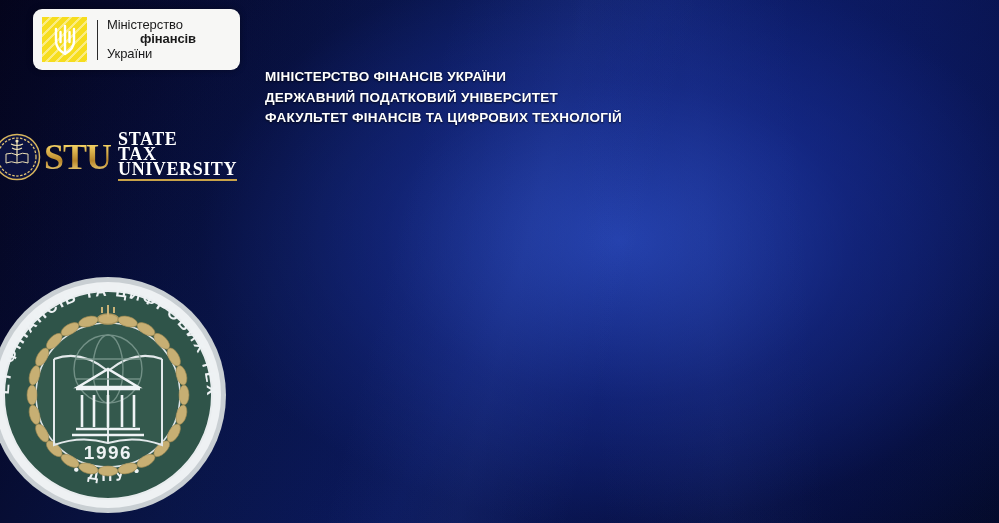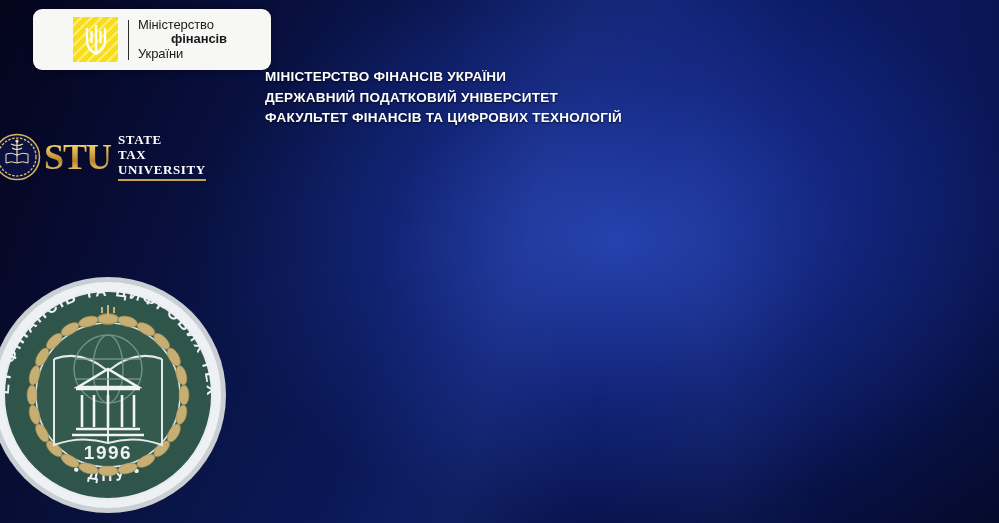--- a/index.html
+++ b/index.html
@@ -33,21 +33,20 @@
   
   .minfin-box {
     position: absolute;
     left: 33px; top: 9px;
     width: 207px; height: 61px;
     background: #f7f7f5;
     border-radius: 9px;
     display: flex;
     align-items: center;
     box-shadow: 0 0 6px rgba(0,0,0,0.35);
-    padding-left: 31px;
   }
   .minfin-emblem {
     width: 45px; height: 45px;
     margin-left: 9px;
     background: #f6dd1e;
     position: relative;
     overflow: hidden;
     flex: 0 0 auto;
   }
   .minfin-emblem .stripes {
@@ -102,21 +101,21 @@
     background: linear-gradient(180deg, #fff6c9 0%, #f2cf62 26%, #b8862b 58%, #f0d27a 82%, #8a6420 100%);
     -webkit-background-clip: text;
     background-clip: text;
     color: transparent;
     -webkit-text-fill-color: transparent;
     text-shadow: none;
   }
   .stu-words {
     font-family: "Liberation Serif", serif;
     font-weight: bold;
-    font-size: 13px;
+    font-size: 18px;
     line-height: 15px;
     color: #ffffff;
     margin-left: 7px;
     letter-spacing: 0.6px;
     padding-bottom: 2px;
     border-bottom: 2px solid #c9a349;
   }
 
   
   .faculty-seal {

